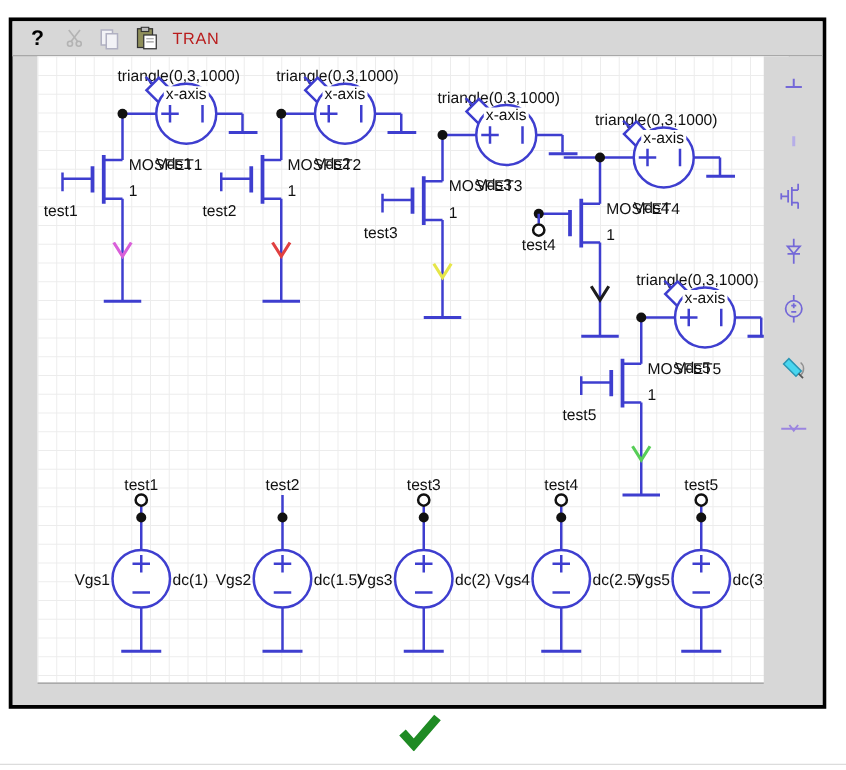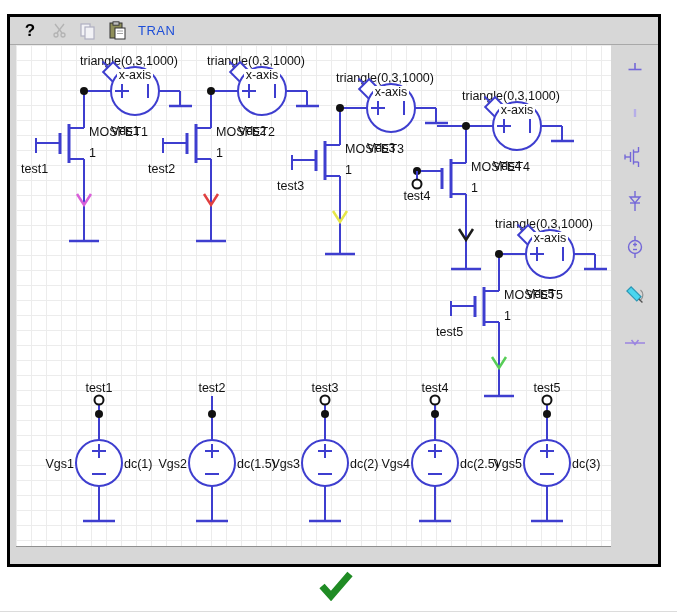--- a/index.html
+++ b/index.html
@@ -7,24 +7,24 @@
 
   
   .app-window{position:absolute;left:7px;top:14px;width:654px;height:553px;
     background:#d7d7d7;border:3px solid #000;box-sizing:border-box;}
 
   
   .toolbar{position:absolute;left:0;top:0;right:0;height:27px;background:#d7d7d7;
     border-bottom:1px solid #a8a8a8;display:flex;align-items:center;padding-left:10px;gap:9px;}
   .tb-btn{width:20px;height:20px;display:flex;align-items:center;justify-content:center;}
   .tb-help{font-weight:bold;font-size:17px;color:#000;}
-  .tb-title{font-size:13px;color:#1d4ed8;margin-left:2px;letter-spacing:.5px;}
+  .tb-title{font-size:13px;color:#b91c1c;margin-left:2px;letter-spacing:.5px;}
 
   
-  .canvas{position:absolute;left:6px;top:28px;width:601px;height:501px;background:#fff;
+  .canvas{position:absolute;left:20px;top:28px;width:601px;height:501px;background:#fff;
     border-right:1px solid #909090;border-bottom:1px solid #909090;box-sizing:content-box;
     background-image:linear-gradient(to right,#ececec 1px,transparent 1px),
                      linear-gradient(to bottom,#ececec 1px,transparent 1px);
     background-size:15px 15px;}
   .canvas svg{position:absolute;left:0;top:0;}
 
   
   .palette{position:absolute;right:0;top:28px;width:47px;bottom:0;background:#d7d7d7;}
   .pal-item{position:absolute;left:50%;transform:translateX(-50%);width:28px;height:28px;
     display:flex;align-items:center;justify-content:center;cursor:pointer;}

